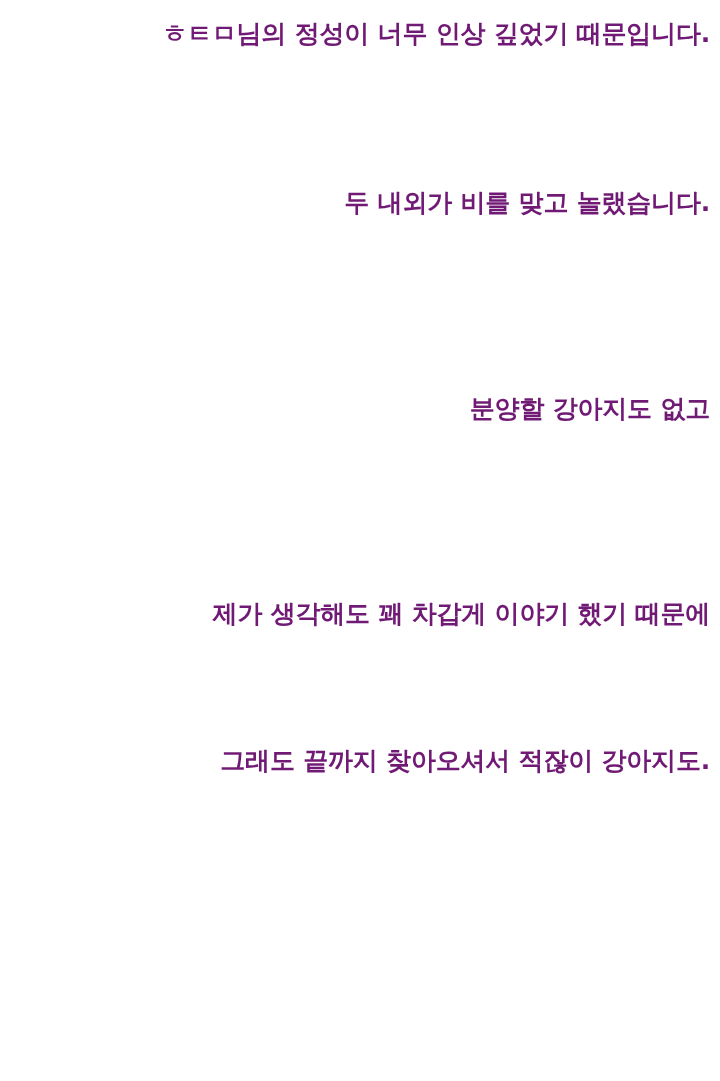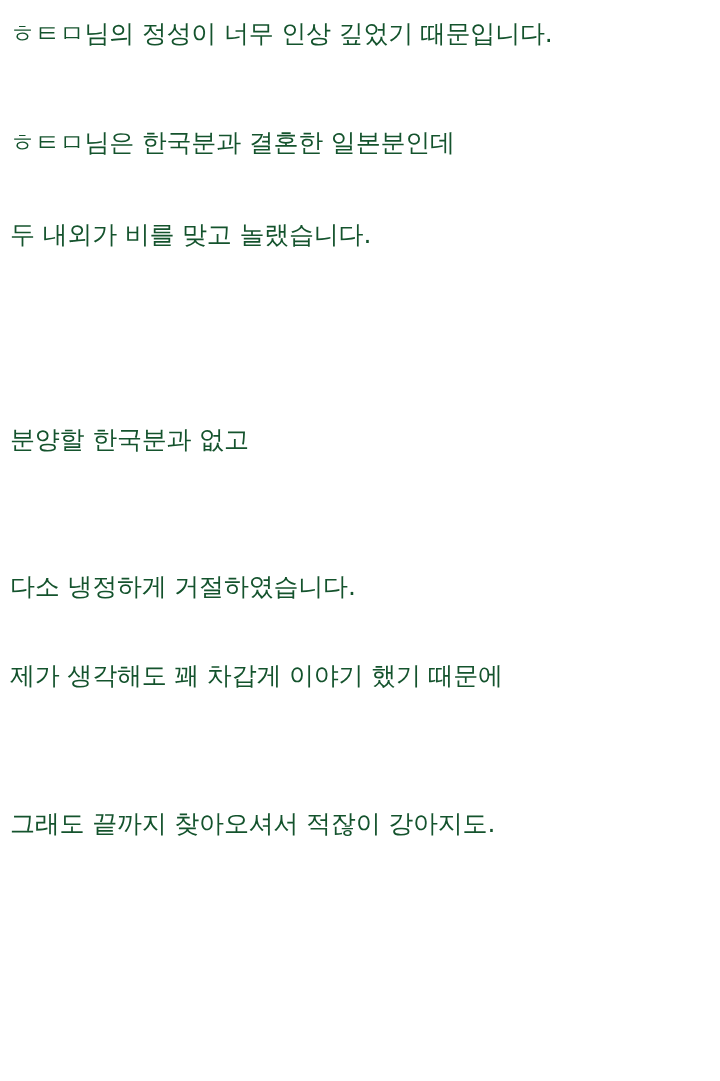--- a/index.html
+++ b/index.html
@@ -18,56 +18,54 @@
     width: 720px;
     height: 1081px;
     box-sizing: border-box;
     display: flex;
     flex-direction: column;
     align-items: center;
     padding: 18px 10px 0 10px;
   }
   .line {
     width: 100%;
-    text-align: left;
+    text-align: right;
     font-size: 25px;
     line-height: 1.25;
-    font-weight: 400;
+    font-weight: 700;
     letter-spacing: -0.2px;
-    color: #14532d;
+    color: #701a75;
     white-space: nowrap;
   }
   .gap-xl { height: 78px; }
   .gap-lg { height: 60px; }
   .gap-md { height: 58px; }
 </style>
 </head>
 <body>
 
 <div class="page">
 
   <div class="line">ㅎㅌㅁ님의 정성이 너무 인상 깊었기 때문입니다.</div>
   <div class="gap-xl"></div>
 
-  <div class="line">ㅎㅌㅁ님은 한국분과 결혼한 일본분인데</div>
   <div class="gap-lg"></div>
 
   <div class="line">두 내외가 비를 맞고 놀랬습니다.</div>
   <div class="gap-md"></div>
 
   <div class="gap-md"></div>
 
   <div class="gap-md"></div>
 
-  <div class="line">분양할 한국분과 없고</div>
+  <div class="line">분양할 강아지도 없고</div>
   <div class="gap-md"></div>
 
   <div class="gap-md"></div>
 
-  <div class="line">다소 냉정하게 거절하였습니다.</div>
   <div class="gap-md"></div>
 
   <div class="line">제가 생각해도 꽤 차갑게 이야기 했기 때문에</div>
   <div class="gap-md"></div>
 
   <div class="gap-md"></div>
 
   <div class="line">그래도 끝까지 찾아오셔서 적잖이 강아지도.</div>
 
 </div>

